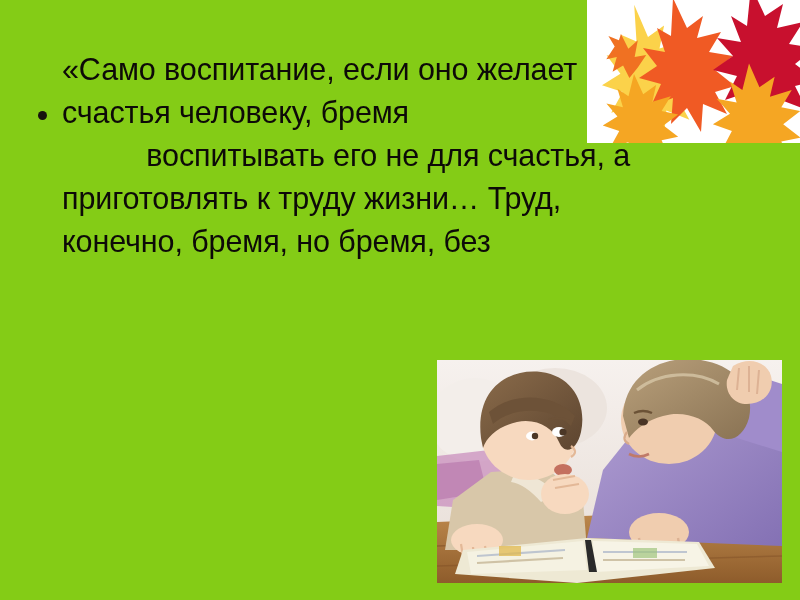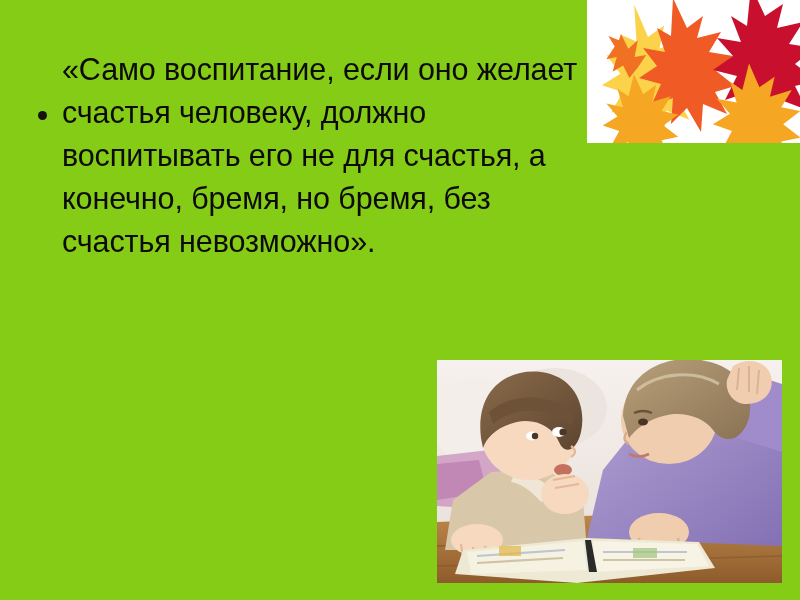--- a/index.html
+++ b/index.html
@@ -103,24 +103,24 @@
                L-34 30 L-18 20 L-30 6 L-12 10 L-18 -10 L-6 -2 Z" transform="translate(47,98) scale(0.92)"></path>
       <path fill="#f5a623" d="M0 -30 L11 -5 L27 -16 L22 5 L45 -2 L34 16 L54 20 L36 34 L54 48
                L34 52 L43 73 L20 64 L18 92 L7 66 L-9 80 L-7 55 L-29 62 L-18 41
                L-38 34 L-20 23 L-34 7 L-13 11 L-20 -11 L-7 -2 Z" transform="translate(162,92) scale(0.95)"></path>
     </svg>
   </div>
 
   <div id="quote-block">
     <div id="bullet-dot"></div>
     <span class="quote-line indent" style="color: rgb(13, 10, 8);">«Само воспитание, если оно желает</span>
-    <span class="quote-line indent" style="color: rgb(13, 10, 8);">счастья человеку, должно</span>
-    <span class="quote-line indent" style="color: rgb(13, 10, 8);">воспитывать его не для счастья, а</span>
+    <span class="quote-line indent" style="color: rgb(13, 10, 8);">счастья человеку, бремя</span>
+    <span class="quote-line indent" style="color: rgb(13, 10, 8); text-align: right;">воспитывать его не для счастья, а</span>
+    <span class="quote-line indent" style="color: rgb(13, 10, 8);">приготовлять к труду жизни… Труд,</span>
     <span class="quote-line indent" style="color: rgb(13, 10, 8);">конечно, бремя, но бремя, без</span>
-    <span class="quote-line indent" style="color: rgb(13, 10, 8);">счастья невозможно».</span>
   </div>
 
   <div id="photo">
     <svg width="345" height="223" viewBox="0 0 345 223">
       <defs>
         <linearGradient id="wallGrad" x1="0" y1="0" x2="0" y2="1">
           <stop offset="0%" stop-color="#f6f1ee"></stop>
           <stop offset="100%" stop-color="#e7ddd6"></stop>
         </linearGradient>
         <linearGradient id="floorGrad" x1="0" y1="0" x2="0" y2="1">

